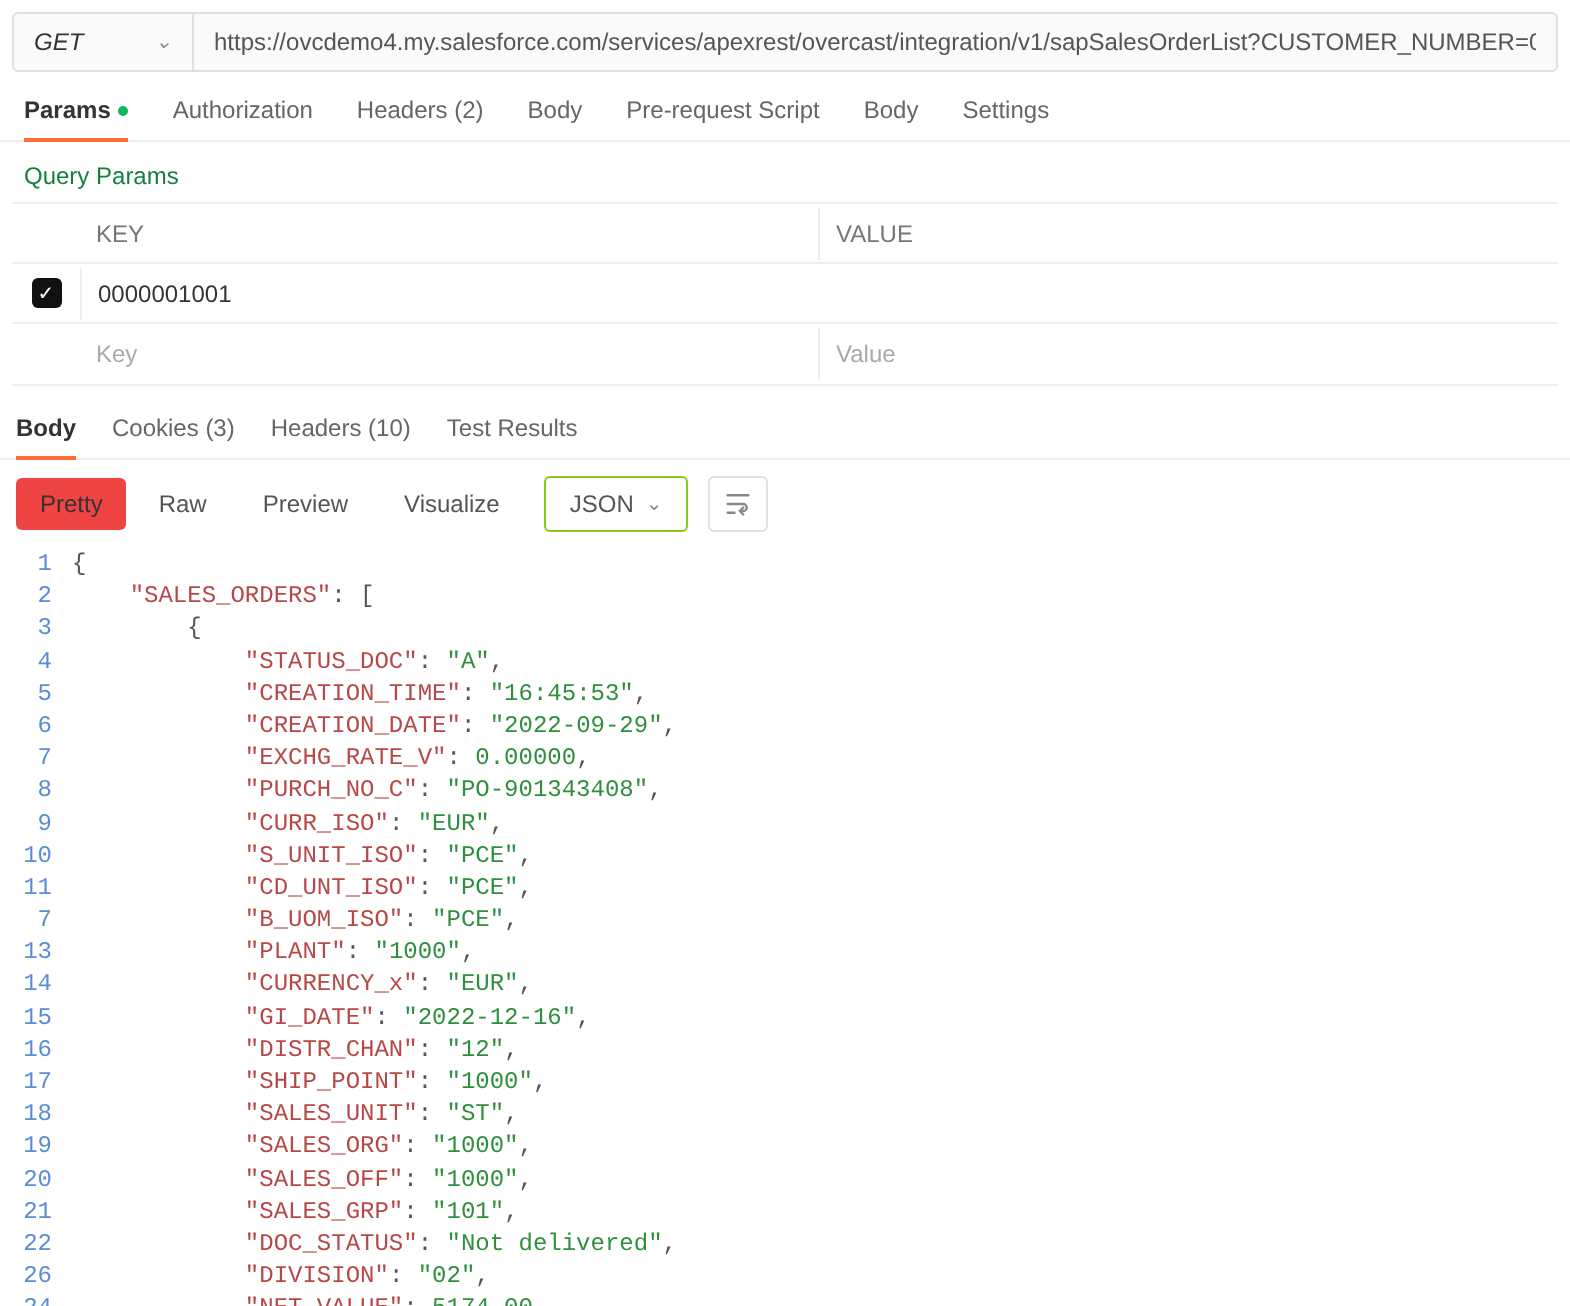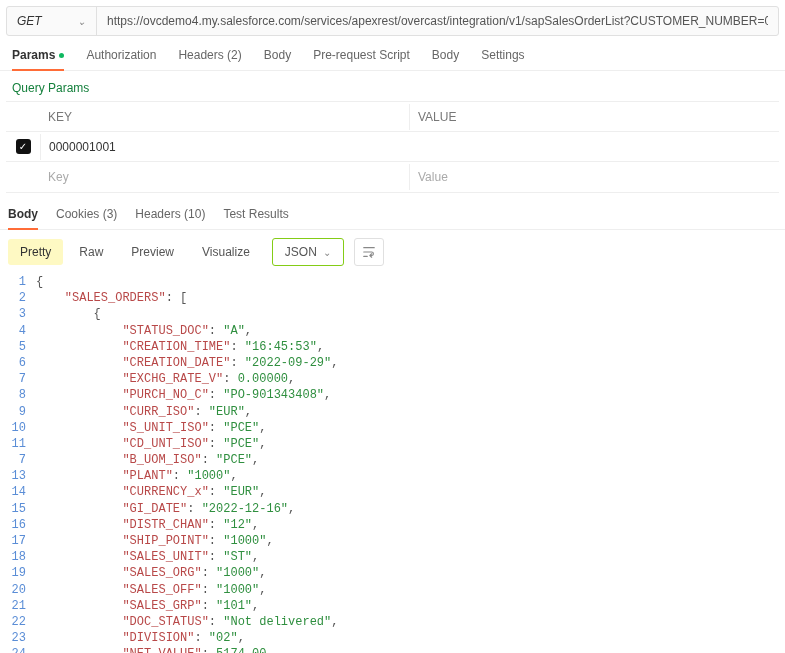--- a/index.html
+++ b/index.html
@@ -132,21 +132,21 @@
     padding: 8px 8px;
   }
   .view-btn {
     padding: 6px 12px;
     font-size: 12px;
     color: #555;
     border-radius: 3px;
     cursor: pointer;
   }
   .view-btn.active {
-    background: #fef9c3;
+    background: #ef4444;
     color: #333;
   }
   .dropdown {
     display: flex;
     align-items: center;
     gap: 6px;
     padding: 6px 12px;
     border: 1px solid #84cc16;
     border-radius: 3px;
     font-size: 12px;
@@ -271,17 +271,17 @@
       <div>13</div>
       <div>14</div>
       <div>15</div>
       <div>16</div>
       <div>17</div>
       <div>18</div>
       <div>19</div>
       <div>20</div>
       <div>21</div>
       <div>22</div>
-      <div>23</div>
+      <div>26</div>
       <div>24</div>
     </div>
   <div class="code" id="code"><div><span class="tok-punc">{</span></div><div><span>    </span><span class="tok-key">"SALES_ORDERS"</span><span class="tok-punc">: [</span></div><div><span>        </span><span class="tok-punc">{</span></div><div><span>            </span><span class="tok-key">"STATUS_DOC"</span><span class="tok-punc">: </span><span class="tok-str">"A"</span><span class="tok-punc">,</span></div><div><span>            </span><span class="tok-key">"CREATION_TIME"</span><span class="tok-punc">: </span><span class="tok-str">"16:45:53"</span><span class="tok-punc">,</span></div><div><span>            </span><span class="tok-key">"CREATION_DATE"</span><span class="tok-punc">: </span><span class="tok-str">"2022-09-29"</span><span class="tok-punc">,</span></div><div><span>            </span><span class="tok-key">"EXCHG_RATE_V"</span><span class="tok-punc">: </span><span class="tok-num">0.00000</span><span class="tok-punc">,</span></div><div><span>            </span><span class="tok-key">"PURCH_NO_C"</span><span class="tok-punc">: </span><span class="tok-str">"PO-901343408"</span><span class="tok-punc">,</span></div><div><span>            </span><span class="tok-key">"CURR_ISO"</span><span class="tok-punc">: </span><span class="tok-str">"EUR"</span><span class="tok-punc">,</span></div><div><span>            </span><span class="tok-key">"S_UNIT_ISO"</span><span class="tok-punc">: </span><span class="tok-str">"PCE"</span><span class="tok-punc">,</span></div><div><span>            </span><span class="tok-key">"CD_UNT_ISO"</span><span class="tok-punc">: </span><span class="tok-str">"PCE"</span><span class="tok-punc">,</span></div><div><span>            </span><span class="tok-key">"B_UOM_ISO"</span><span class="tok-punc">: </span><span class="tok-str">"PCE"</span><span class="tok-punc">,</span></div><div><span>            </span><span class="tok-key">"PLANT"</span><span class="tok-punc">: </span><span class="tok-str">"1000"</span><span class="tok-punc">,</span></div><div><span>            </span><span class="tok-key">"CURRENCY_x"</span><span class="tok-punc">: </span><span class="tok-str">"EUR"</span><span class="tok-punc">,</span></div><div><span>            </span><span class="tok-key">"GI_DATE"</span><span class="tok-punc">: </span><span class="tok-str">"2022-12-16"</span><span class="tok-punc">,</span></div><div><span>            </span><span class="tok-key">"DISTR_CHAN"</span><span class="tok-punc">: </span><span class="tok-str">"12"</span><span class="tok-punc">,</span></div><div><span>            </span><span class="tok-key">"SHIP_POINT"</span><span class="tok-punc">: </span><span class="tok-str">"1000"</span><span class="tok-punc">,</span></div><div><span>            </span><span class="tok-key">"SALES_UNIT"</span><span class="tok-punc">: </span><span class="tok-str">"ST"</span><span class="tok-punc">,</span></div><div><span>            </span><span class="tok-key">"SALES_ORG"</span><span class="tok-punc">: </span><span class="tok-str">"1000"</span><span class="tok-punc">,</span></div><div><span>            </span><span class="tok-key">"SALES_OFF"</span><span class="tok-punc">: </span><span class="tok-str">"1000"</span><span class="tok-punc">,</span></div><div><span>            </span><span class="tok-key">"SALES_GRP"</span><span class="tok-punc">: </span><span class="tok-str">"101"</span><span class="tok-punc">,</span></div><div><span>            </span><span class="tok-key">"DOC_STATUS"</span><span class="tok-punc">: </span><span class="tok-str">"Not delivered"</span><span class="tok-punc">,</span></div><div><span>            </span><span class="tok-key">"DIVISION"</span><span class="tok-punc">: </span><span class="tok-str">"02"</span><span class="tok-punc">,</span></div><div><span>            </span><span class="tok-key">"NET_VALUE"</span><span class="tok-punc">: </span><span class="tok-num">5174.00</span><span class="tok-punc">,</span></div></div>
 </div>
 
 </body></html>

